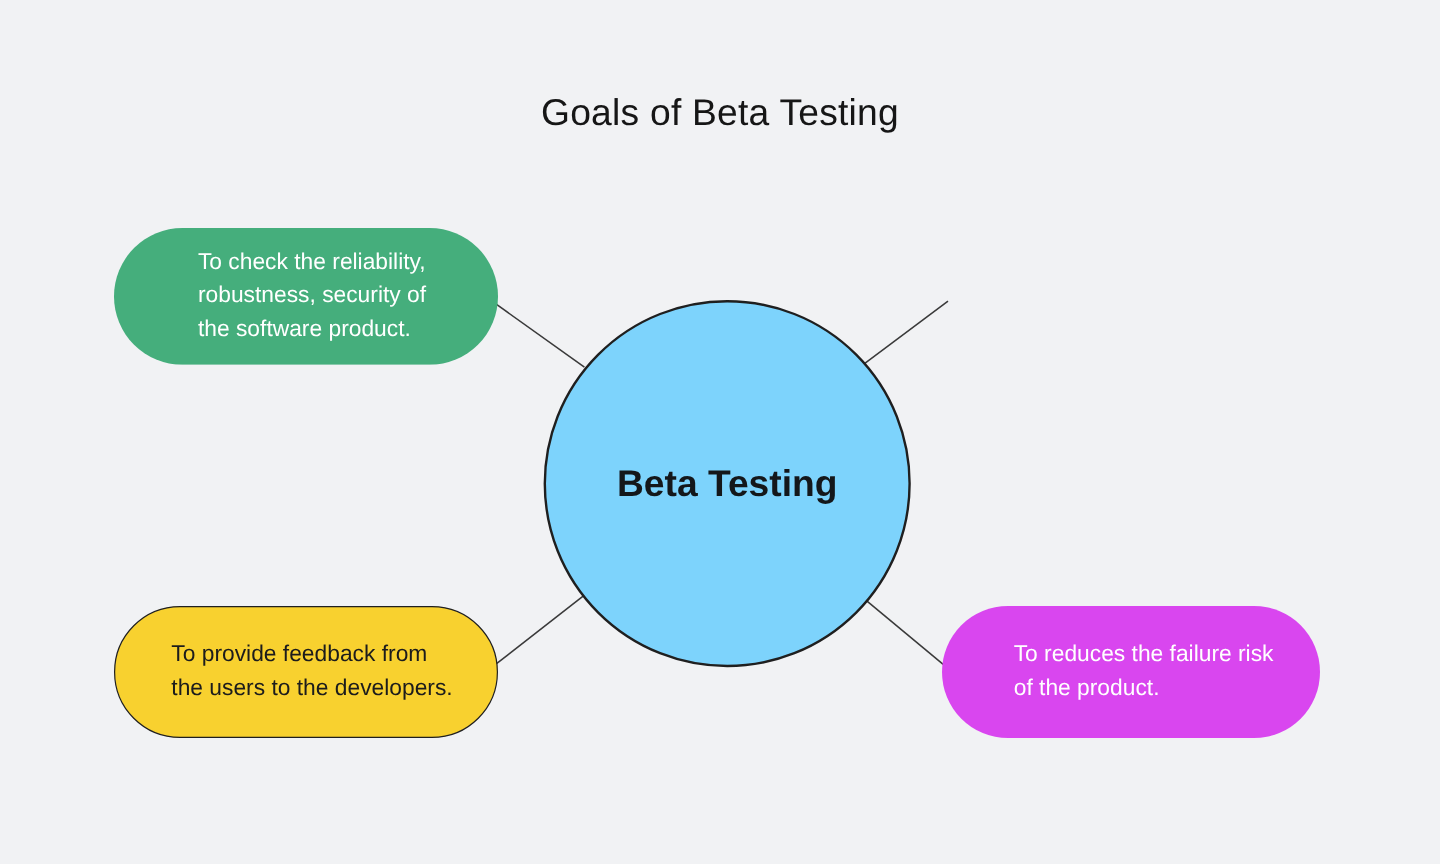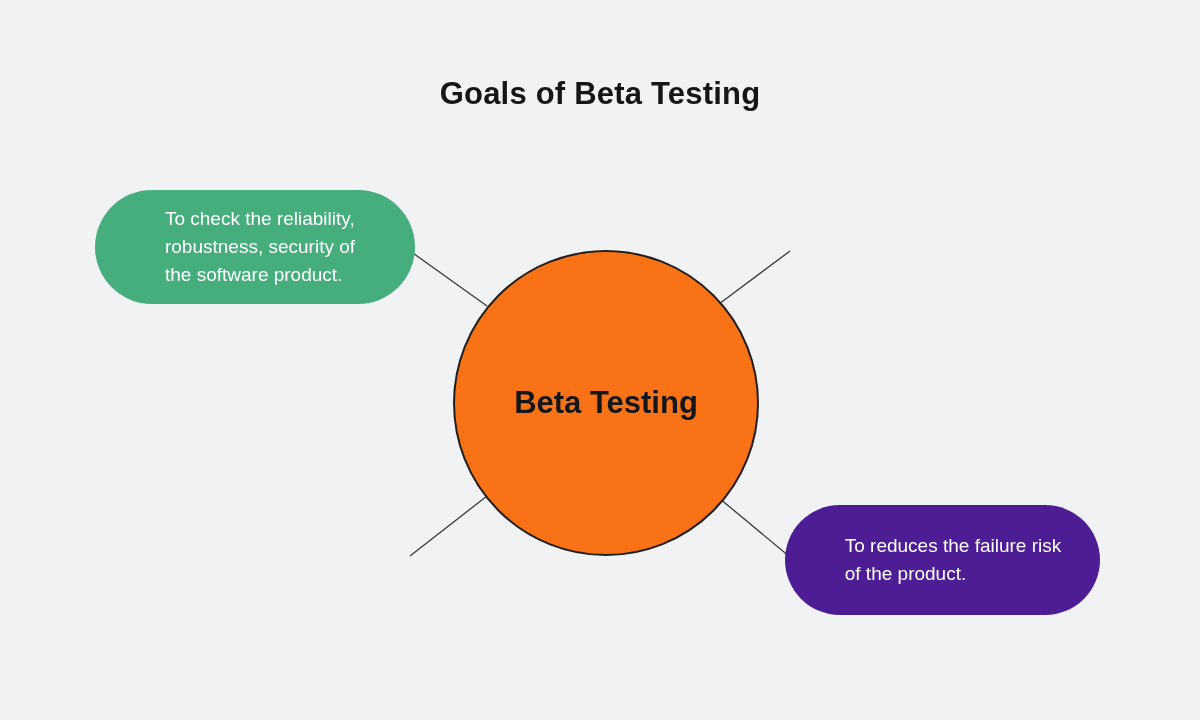--- a/index.html
+++ b/index.html
@@ -18,21 +18,21 @@
     position: absolute;
     inset: 0;
   }
   .diagram-title {
     position: absolute;
     top: 76px;
     left: 0;
     width: 100%;
     text-align: center;
     font-size: 31px;
-    font-weight: 700;
+    font-weight: 400;
     letter-spacing: 0.2px;
     color: #161616;
   }
   .connectors {
     position: absolute;
     left: 0;
     top: 0;
     width: 1200px;
     height: 720px;
   }
@@ -81,30 +81,34 @@
 
   <div class="diagram-title">Goals of Beta Testing</div>
 
   <svg class="connectors" viewBox="0 0 1200 720" xmlns="http://www.w3.org/2000/svg">
     <line x1="410" y1="251" x2="487" y2="306" stroke="#3a3a3a" stroke-width="1.3"></line>
     <line x1="790" y1="251" x2="719" y2="304" stroke="#3a3a3a" stroke-width="1.3"></line>
     <line x1="410" y1="556" x2="487" y2="496" stroke="#3a3a3a" stroke-width="1.3"></line>
     <line x1="790" y1="557" x2="719" y2="498" stroke="#3a3a3a" stroke-width="1.3"></line>
   </svg>
 
-  <div class="center-circle" style="background-color: #f97316; border-color: rgb(31, 31, 31);">
+  <div class="center-circle" style="background-color: #7dd3fc; border-color: rgb(31, 31, 31);">
     <span class="center-label">Beta Testing</span>
   </div>
 
   <div class="node node-top-left" style="background-color: rgb(69, 174, 124); border-color: transparent;">
     <span class="node-text" style="color: rgb(255, 255, 255);">To check the reliability,
 robustness, security of
 the software product.</span>
   </div>
 
 
+  <div class="node node-bottom-left" style="background-color: rgb(248, 209, 47); border-color: rgb(31, 31, 31);">
+    <span class="node-text" style="color: rgb(28, 28, 28);">To provide feedback from
+the users to the developers.</span>
+  </div>
 
-  <div class="node node-bottom-right" style="background-color: #4c1d95; border-color: transparent;">
+  <div class="node node-bottom-right" style="background-color: #d946ef; border-color: transparent;">
     <span class="node-text" style="color: rgb(255, 255, 255);">To reduces the failure risk
 of the product.</span>
   </div>
 
 </div>
 
 </body></html>

